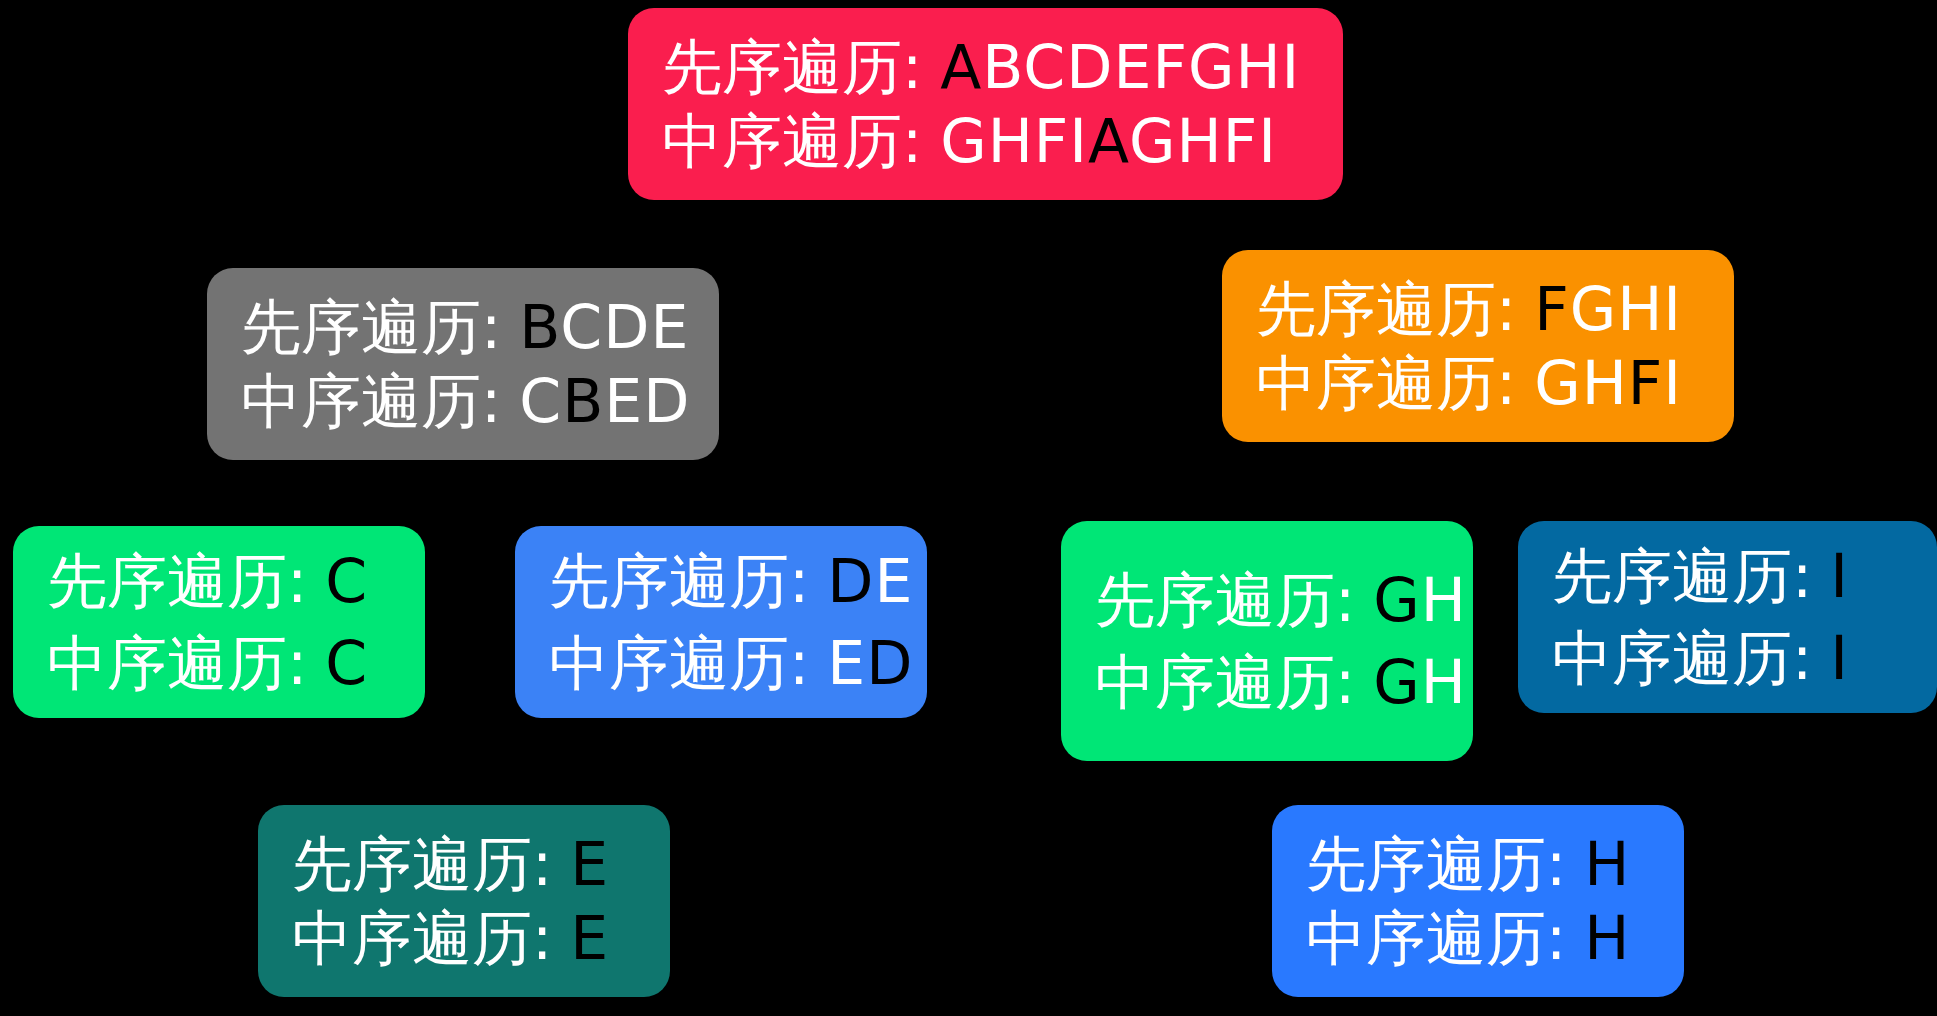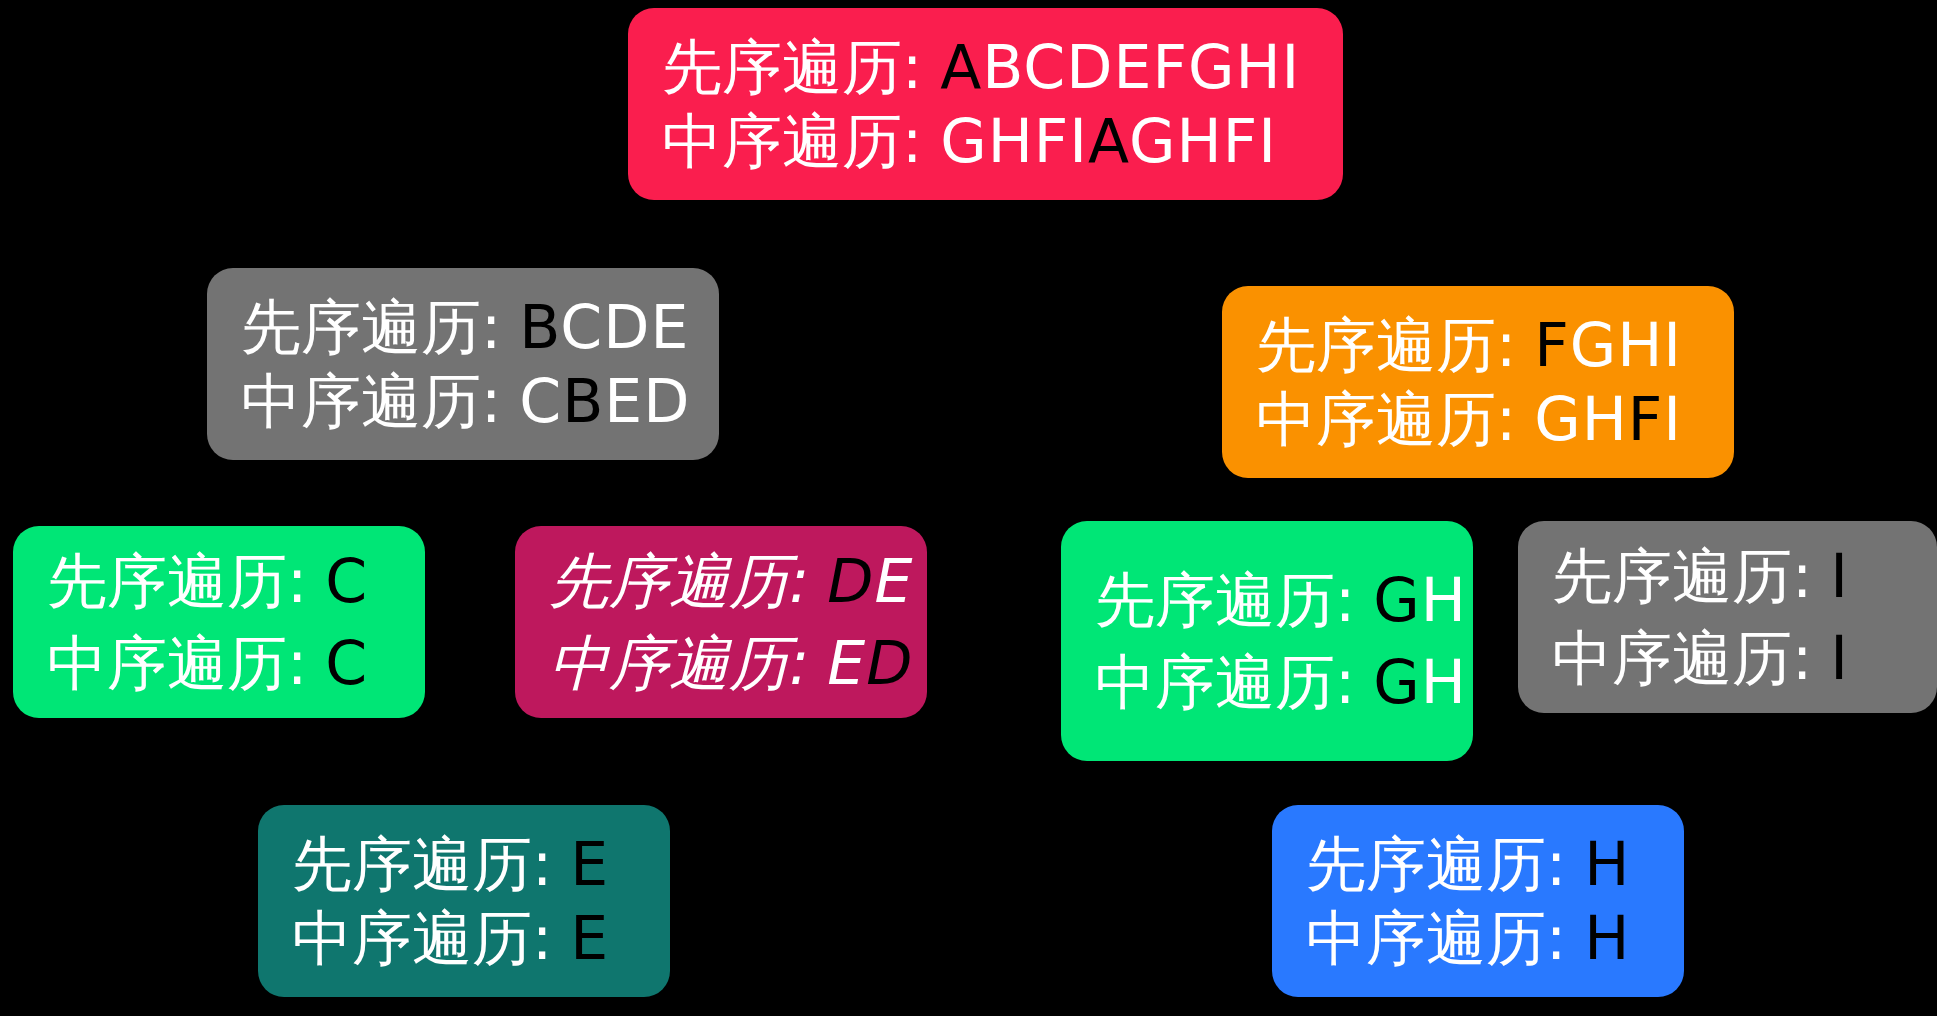--- a/index.html
+++ b/index.html
@@ -60,37 +60,37 @@
 
 <div id="stage">
     <div class="node lvl-root" style="left: 628px; top: 8px; width: 715px; height: 192px; background: rgb(250, 30, 78);">
       <div class="line"><span class="label">先序遍历:</span><span class="gap"></span><span class="seq"><span class="rest"></span><span class="hl">A</span><span class="rest">BCDEFGHI</span></span></div>
       <div class="line"><span class="label">中序遍历:</span><span class="gap"></span><span class="seq"><span class="rest">GHFI</span><span class="hl">A</span><span class="rest">GHFI</span></span></div>
     </div>
     <div class="node lvl-two" style="left: 207px; top: 268px; width: 512px; height: 192px; background: #737373;">
       <div class="line"><span class="label">先序遍历:</span><span class="gap"></span><span class="seq"><span class="rest"></span><span class="hl">B</span><span class="rest">CDE</span></span></div>
       <div class="line"><span class="label">中序遍历:</span><span class="gap"></span><span class="seq"><span class="rest">C</span><span class="hl">B</span><span class="rest">ED</span></span></div>
     </div>
-    <div class="node lvl-two" style="left: 1222px; top: 250px; width: 512px; height: 192px; background: rgb(250, 145, 0); margin-top: 36px;">
+    <div class="node lvl-two" style="left: 1222px; top: 250px; width: 512px; height: 192px; background: rgb(250, 145, 0);">
       <div class="line"><span class="label">先序遍历:</span><span class="gap"></span><span class="seq"><span class="rest"></span><span class="hl">F</span><span class="rest">GHI</span></span></div>
       <div class="line"><span class="label">中序遍历:</span><span class="gap"></span><span class="seq"><span class="rest">GH</span><span class="hl">F</span><span class="rest">I</span></span></div>
     </div>
     <div class="node lvl-three" style="left: 13px; top: 526px; width: 412px; height: 192px; background: rgb(0, 230, 118);">
       <div class="line"><span class="label">先序遍历:</span><span class="gap"></span><span class="seq"><span class="rest"></span><span class="hl">C</span><span class="rest"></span></span></div>
       <div class="line"><span class="label">中序遍历:</span><span class="gap"></span><span class="seq"><span class="rest"></span><span class="hl">C</span><span class="rest"></span></span></div>
     </div>
-    <div class="node lvl-three" style="left: 515px; top: 526px; width: 412px; height: 192px; background: #be185d; font-style: italic;">
+    <div class="node lvl-three" style="left: 515px; top: 526px; width: 412px; height: 192px; background: #3b82f6;">
       <div class="line"><span class="label">先序遍历:</span><span class="gap"></span><span class="seq"><span class="rest"></span><span class="hl">D</span><span class="rest">E</span></span></div>
       <div class="line"><span class="label">中序遍历:</span><span class="gap"></span><span class="seq"><span class="rest">E</span><span class="hl">D</span><span class="rest"></span></span></div>
     </div>
     <div class="node lvl-three" style="left: 1017px; top: 521px; width: 412px; height: 240px; background: rgb(0, 230, 118); margin-left: 44px;">
       <div class="line"><span class="label">先序遍历:</span><span class="gap"></span><span class="seq"><span class="rest"></span><span class="hl">G</span><span class="rest">H</span></span></div>
       <div class="line"><span class="label">中序遍历:</span><span class="gap"></span><span class="seq"><span class="rest"></span><span class="hl">G</span><span class="rest">H</span></span></div>
     </div>
-    <div class="node lvl-three" style="left: 1518px; top: 521px; width: 419px; height: 192px; background: #737373;">
+    <div class="node lvl-three" style="left: 1518px; top: 521px; width: 419px; height: 192px; background: #0369a1;">
       <div class="line"><span class="label">先序遍历:</span><span class="gap"></span><span class="seq"><span class="rest"></span><span class="hl">I</span><span class="rest"></span></span></div>
       <div class="line"><span class="label">中序遍历:</span><span class="gap"></span><span class="seq"><span class="rest"></span><span class="hl">I</span><span class="rest"></span></span></div>
     </div>
     <div class="node lvl-four" style="left: 258px; top: 805px; width: 412px; height: 192px; background: #0f766e;">
       <div class="line"><span class="label">先序遍历:</span><span class="gap"></span><span class="seq"><span class="rest"></span><span class="hl">E</span><span class="rest"></span></span></div>
       <div class="line"><span class="label">中序遍历:</span><span class="gap"></span><span class="seq"><span class="rest"></span><span class="hl">E</span><span class="rest"></span></span></div>
     </div>
     <div class="node lvl-four" style="left: 1272px; top: 805px; width: 412px; height: 192px; background: rgb(41, 121, 255);">
       <div class="line"><span class="label">先序遍历:</span><span class="gap"></span><span class="seq"><span class="rest"></span><span class="hl">H</span><span class="rest"></span></span></div>
       <div class="line"><span class="label">中序遍历:</span><span class="gap"></span><span class="seq"><span class="rest"></span><span class="hl">H</span><span class="rest"></span></span></div>

